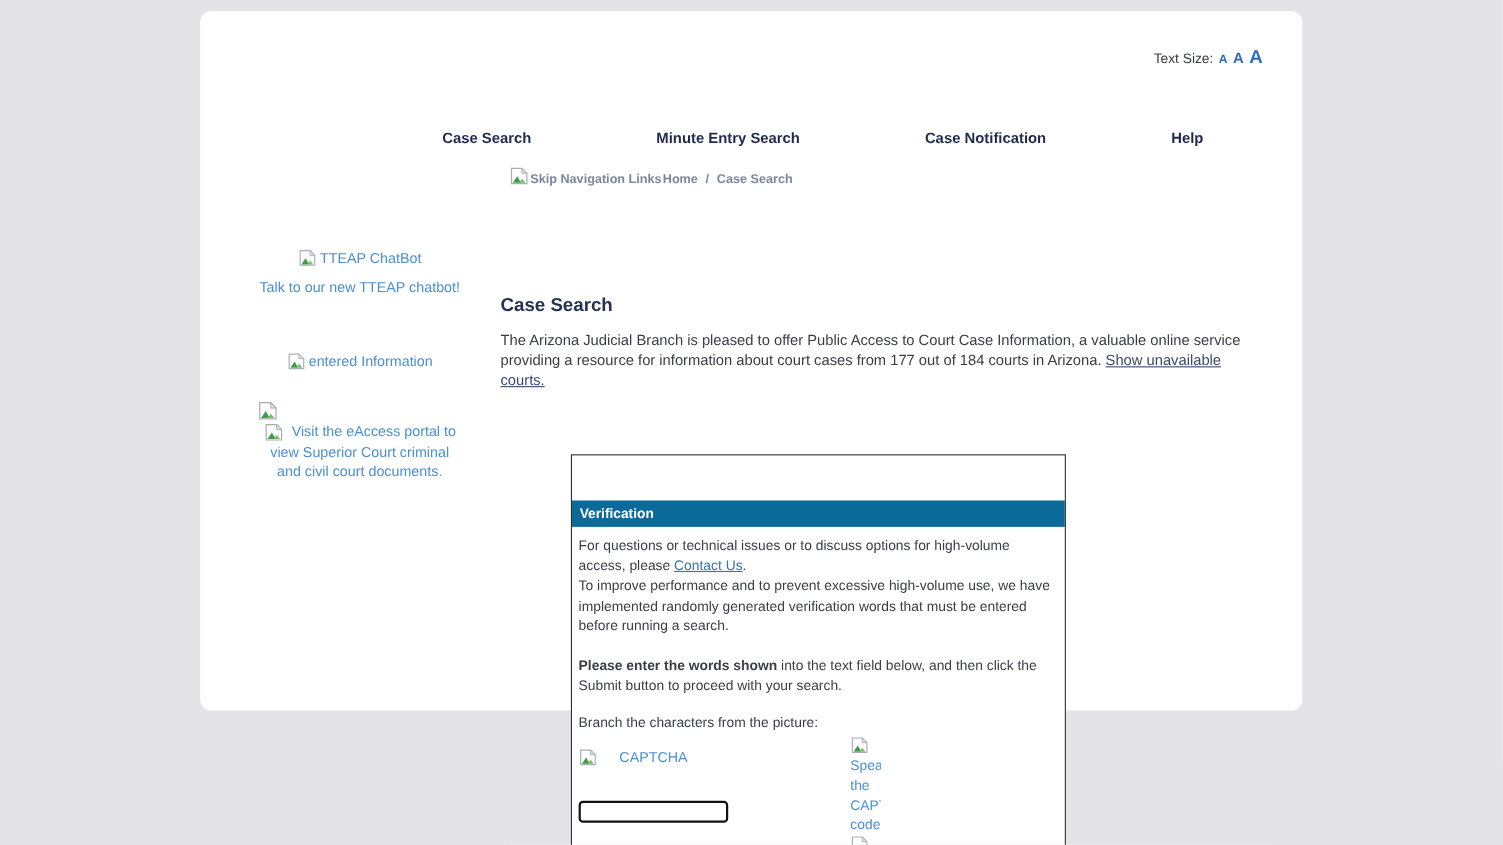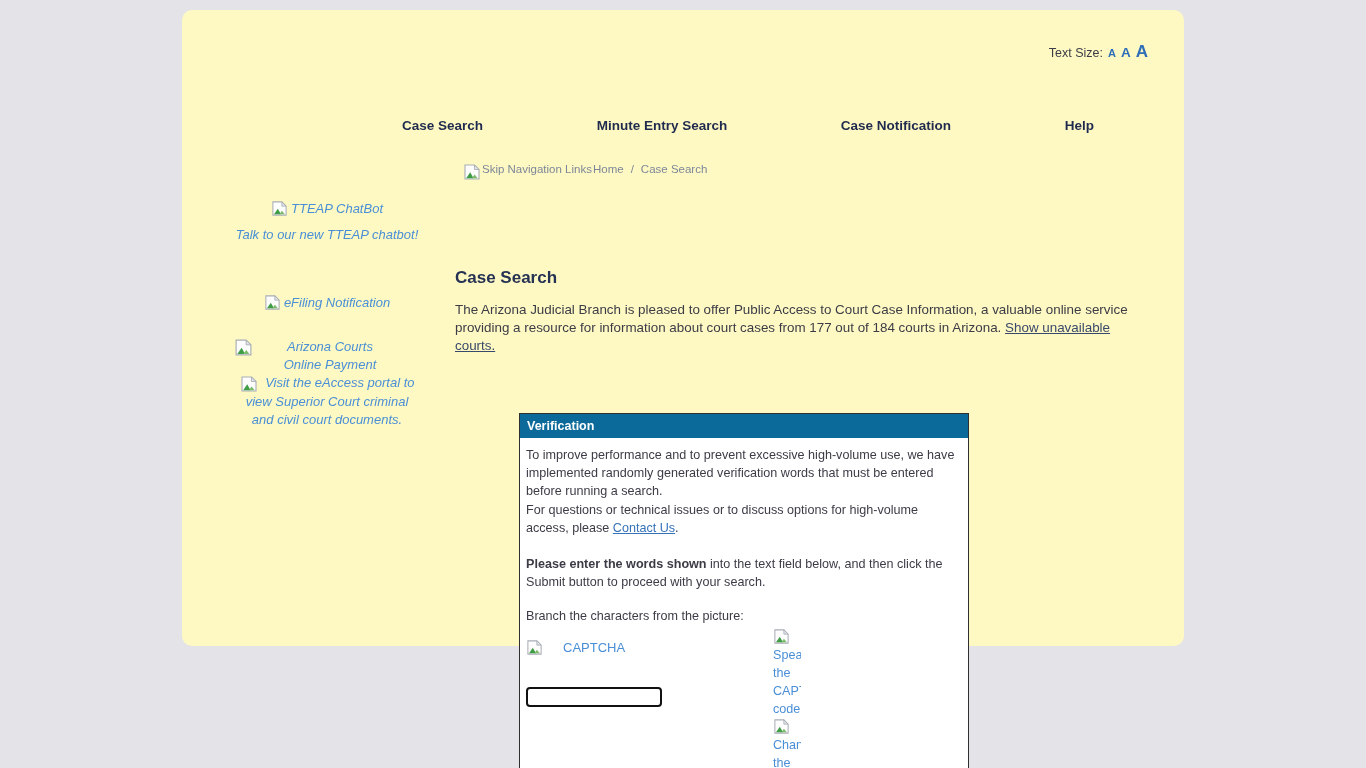--- a/index.html
+++ b/index.html
@@ -6,21 +6,21 @@
   html, body { width: 1366px; height: 768px; overflow: hidden; }
   body {
     font-family: "Liberation Sans", sans-serif;
     background: #e3e3e8;
     position: relative;
   }
   .content {
     position: absolute;
     left: 182px; top: 10px;
     width: 1002px; height: 636px;
-    background: #fef9c3;
+    background: #ffffff;
     border-radius: 10px;
   }
   
   .textsize {
     position: absolute; top: 32px; right: 36px;
     font-size: 12.5px; color: #3c3c46;
     display: flex; align-items: baseline; gap: 5px;
   }
   .textsize a { color: #2e6db8; text-decoration: none; font-weight: 600; cursor: pointer; }
   .a-sm { font-size: 11px; }
@@ -30,32 +30,32 @@
   .topnav {
     position: absolute; top: 108px; left: 220px; width: 692px;
     display: flex; justify-content: space-between;
   }
   .topnav a {
     font-size: 13.5px; font-weight: bold; color: #1f2a4e;
     text-decoration: none; cursor: pointer; white-space: nowrap;
   }
   
   .breadcrumb {
-    position: absolute; top: 153px; left: 281px;
-    display: flex; align-items: flex-start; gap: 1px;
-    font-size: 11.5px; color: #7d8799;
+    position: absolute; top: 141px; left: 281px;
+    display: flex; align-items: flex-end; gap: 1px;
+    font-size: 11.5px; color: #7d8799; font-weight: bold;
   }
   .breadcrumb a { color: #7d8799; text-decoration: none; cursor: pointer; }
   .breadcrumb .sep { margin: 0 6px; }
   
   .bimg { display: inline-block; vertical-align: middle; flex: none; }
   
   .sidebar {
-    position: absolute; left: 52px; top: 190px; width: 186px;
-    text-align: center; font-size: 13px; color: #3e3e48; font-style: italic;
+    position: absolute; left: 52px; top: 216px; width: 186px;
+    text-align: center; font-size: 13px; color: #3e3e48;
   }
   .sidebar a { color: #4a8fd6; text-decoration: none; cursor: pointer; }
   .icon-link { display: inline-flex; align-items: center; gap: 3px; }
   .tteap-text { width: 134px; margin: 9px auto 0 auto; line-height: 18px; }
   .tteap-link { display: block; margin-top: 7px; white-space: nowrap; }
   .efiling { margin-top: 52px; }
   .payment {
     margin-top: 24px; display: flex; align-items: flex-start;
     gap: 14px; text-align: center;
   }
@@ -71,20 +71,21 @@
   .intro a { color: #39496b; text-decoration: underline; cursor: pointer; }
   
   .panel {
     margin-top: 58px; margin-left: 64px; width: 450px;
     border: 1px solid #2f2f2f; background: #fff; height: 502px;
   }
   .panel-header {
     background: #0b6a99; color: #ffffff;
     font-size: 12.5px; font-weight: bold;
     padding: 5px 8px 5px 7px;
+    margin-top: 41px;
   }
   .panel-body {
     position: relative; padding: 8px 10px 0 6px;
     font-size: 12.6px; line-height: 18.2px; color: #3c3c47;
     height: 470px;
   }
   .panel-body a { color: #3572b8; text-decoration: underline; cursor: pointer; }
   .instr { margin-top: 18px; }
   .retype { margin-top: 16px; }
   .captcha-row { margin-top: 13px; display: flex; align-items: center; gap: 20px; color: #4a8fd6; font-size: 13px; }
@@ -152,29 +153,28 @@
         </svg>
       <span>TTEAP ChatBot</span>
     </a>
     <a class="tteap-link">Talk to our new TTEAP chatbot!</a>
 
     <div class="efiling">
       <a class="icon-link">
         <svg class="bimg" width="17" height="17" viewBox="0 0 18 18">
             <use href="#broken-img"></use>
           </svg>
-        <span>eFiling Notification</span>
+        <span>entered Information</span>
       </a>
     </div>
 
     <div class="payment">
       <svg class="bimg" width="19" height="19" viewBox="0 0 18 18">
           <use href="#broken-img"></use>
         </svg>
-      <a class="ptext">Arizona Courts Online Payment</a>
     </div>
 
     <div class="eaccess">
       <a>
         <svg class="bimg" width="18" height="18" viewBox="0 0 18 18">
             <use href="#broken-img"></use>
           </svg>
         <span>Visit the eAccess portal to view Superior Court criminal and civil court documents.</span>
       </a>
     </div>
@@ -182,24 +182,24 @@
 
   <main class="main">
     <h1 class="page-title">Case Search</h1>
     <p class="intro">
       <span>The Arizona Judicial Branch is pleased to offer Public Access to Court Case Information, a valuable online service providing a resource for information about court cases from 177 out of 184 courts in Arizona. </span><a>Show unavailable courts.</a>
     </p>
 
     <section class="panel">
       <div class="panel-header">Verification</div>
       <div class="panel-body">
-        <p>To improve performance and to prevent excessive high-volume use, we have implemented randomly generated verification words that must be entered before running a search.</p>
         <p>
           <span>For questions or technical issues or to discuss options for high-volume access, please </span><a>Contact Us</a><span>.</span>
         </p>
+        <p>To improve performance and to prevent excessive high-volume use, we have implemented randomly generated verification words that must be entered before running a search.</p>
         <p class="instr">
           <b>Please enter the words shown</b><span> into the text field below, and then click the Submit button to proceed with your search.</span>
         </p>
         <p class="retype">Branch the characters from the picture:</p>
 
         <div class="captcha-row">
           <svg class="bimg" width="17" height="17" viewBox="0 0 18 18">
               <use href="#broken-img"></use>
             </svg>
           <span>CAPTCHA</span>

